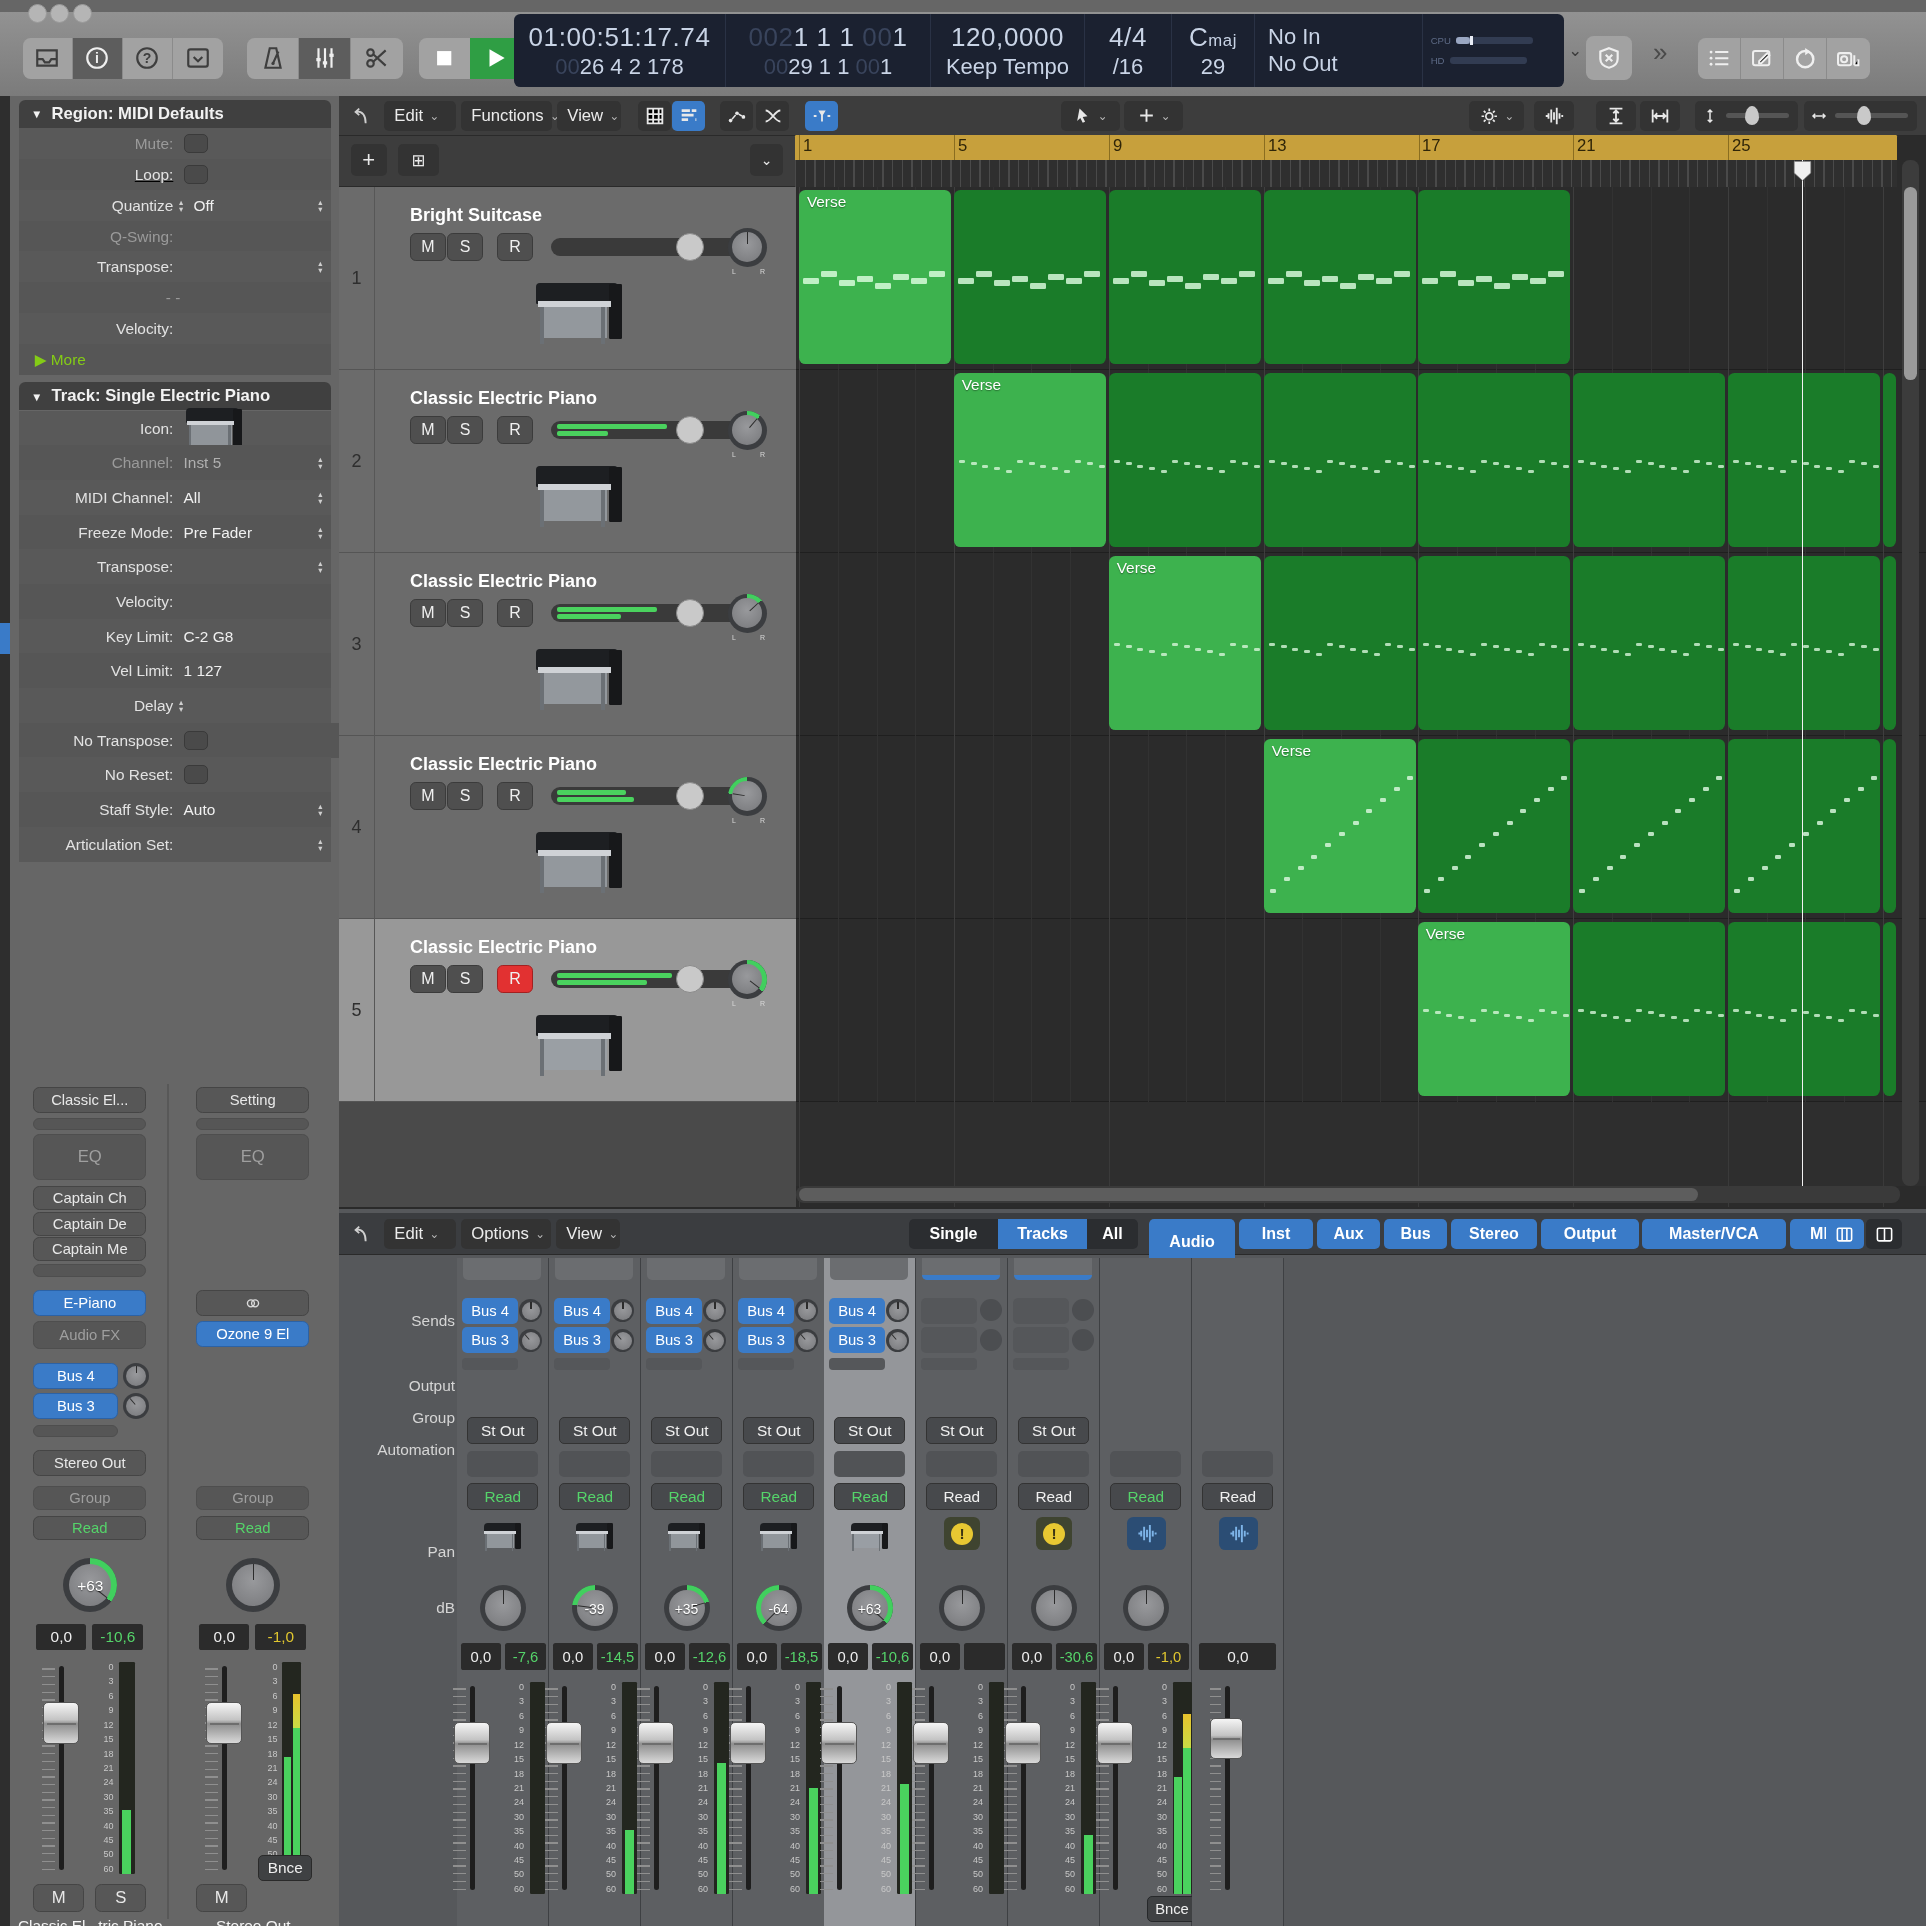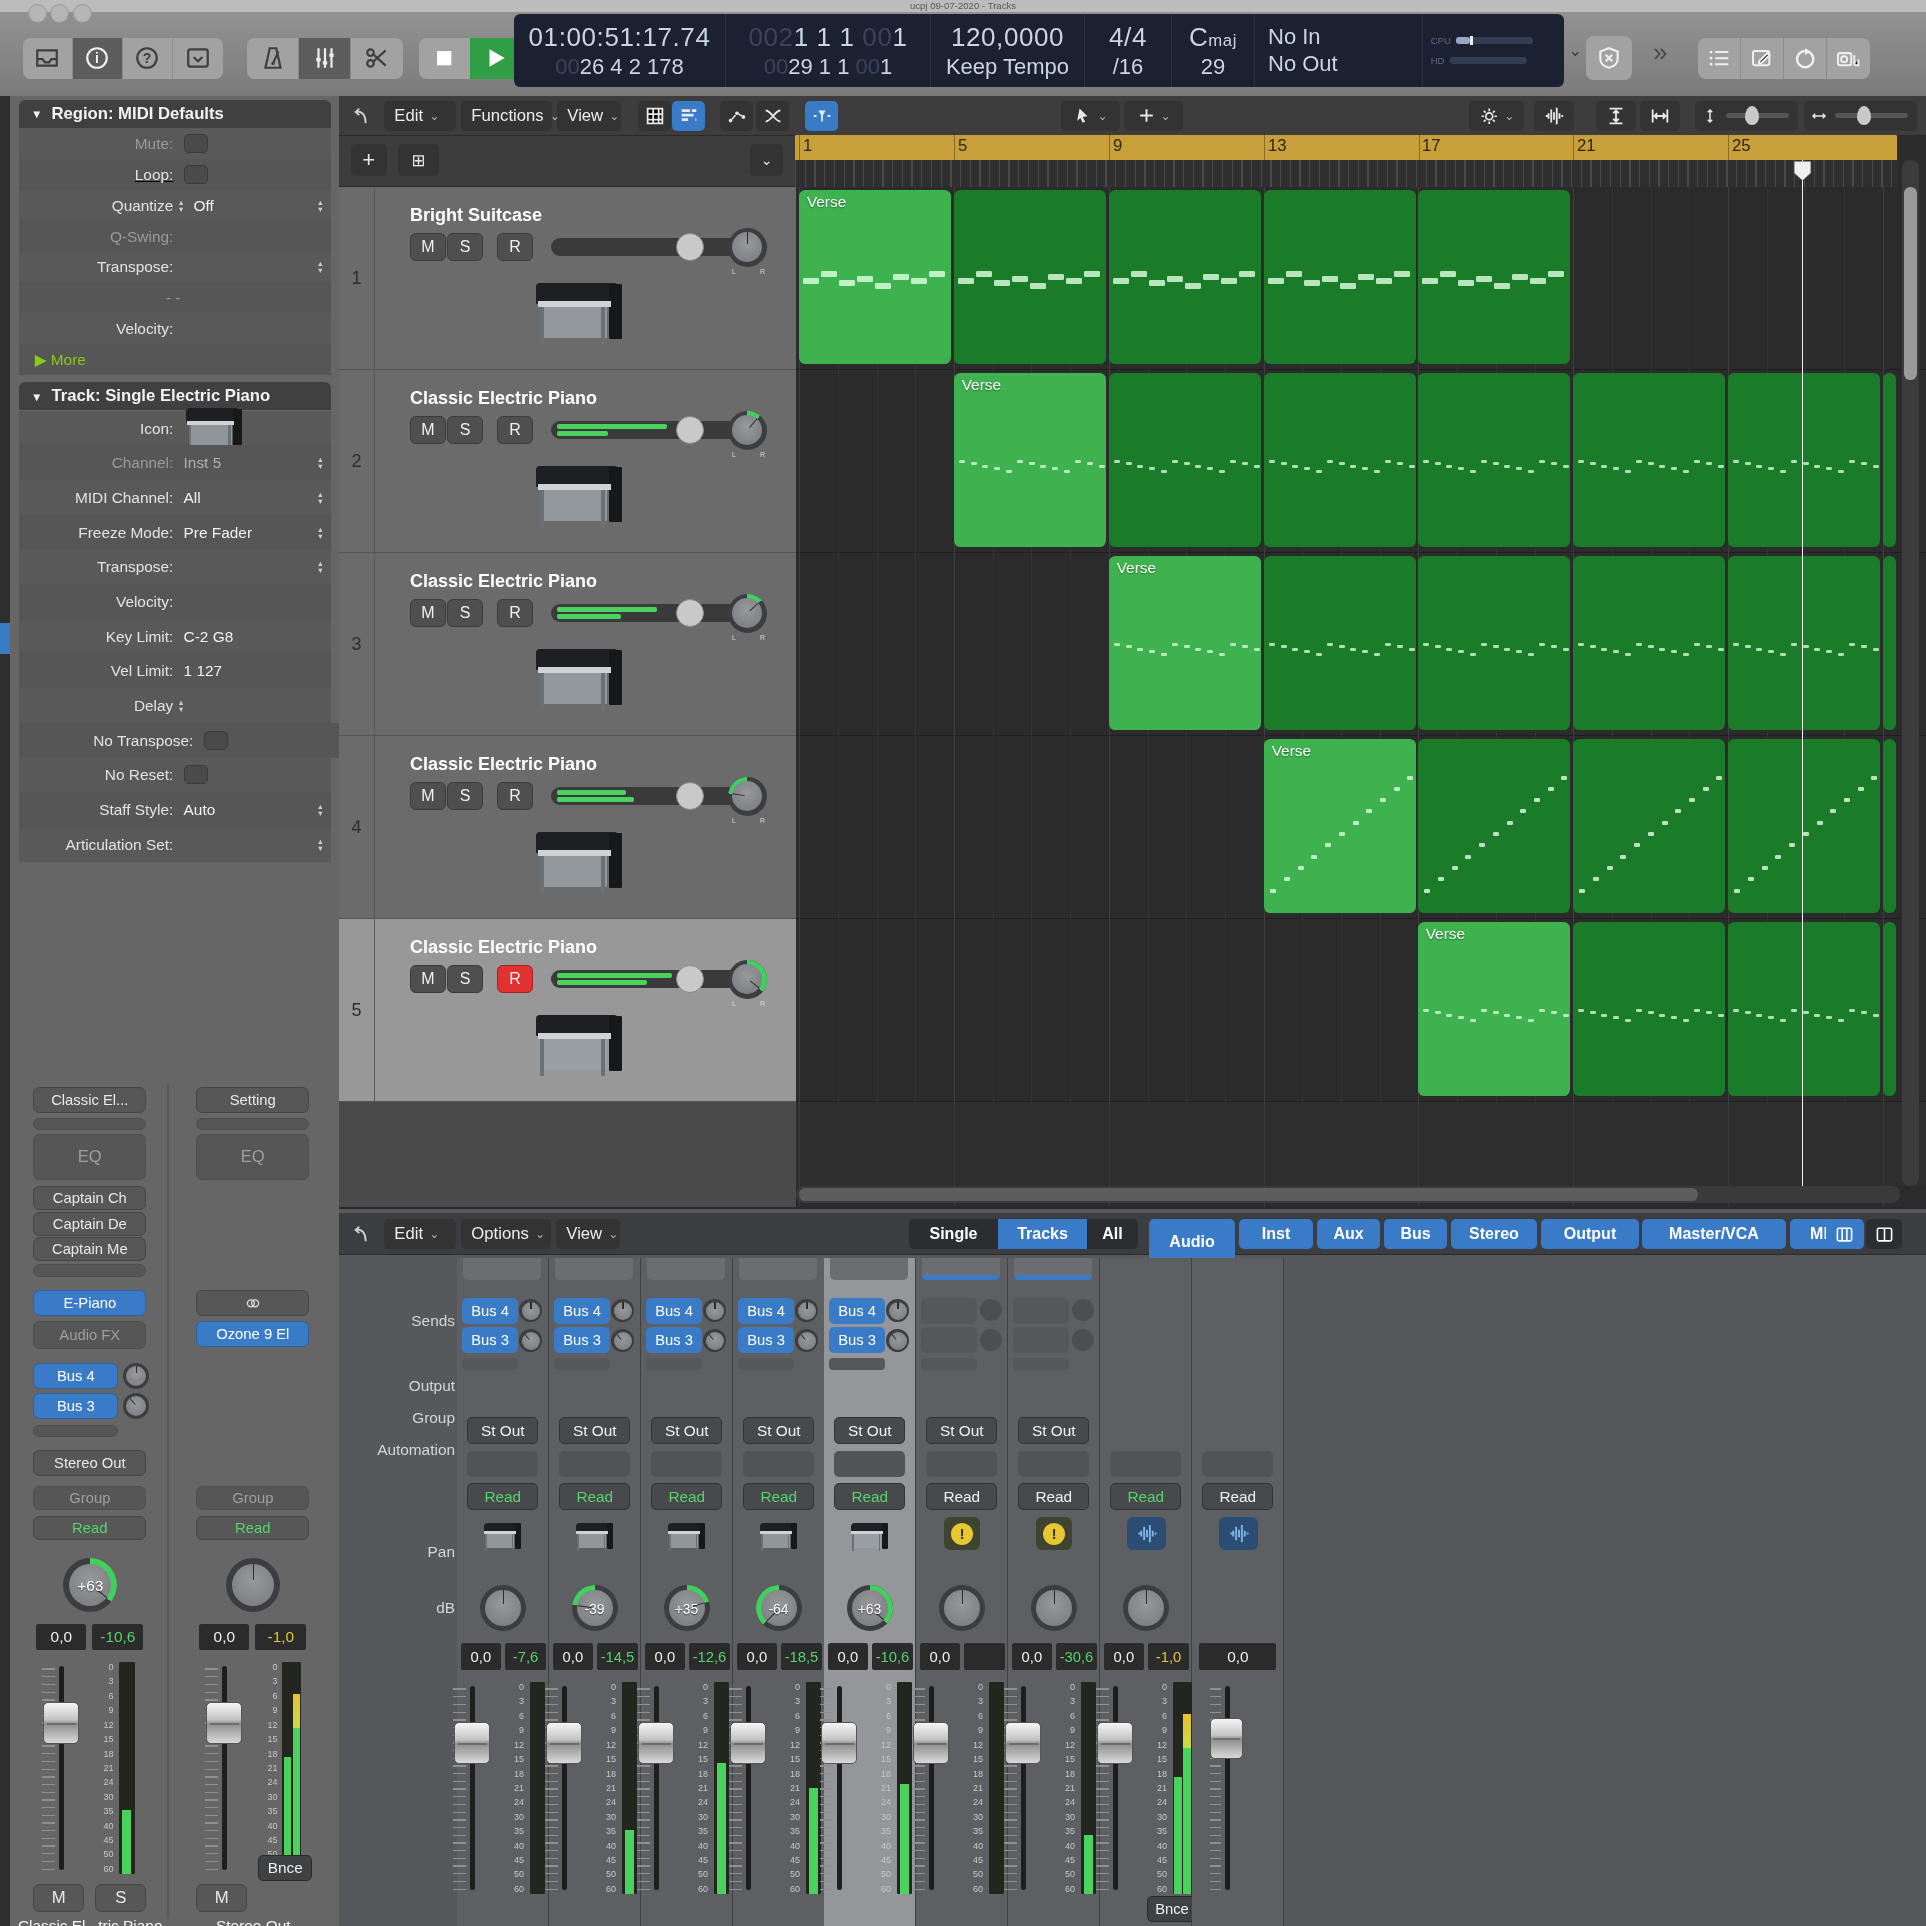--- a/index.html
+++ b/index.html
@@ -25,22 +25,20 @@
   .chev{font-size:11.6px;color:#bdbdbd;}
   .mini{font-size:9.6px;color:#c8c8c8;}
   .msr{background:#4f4f4f;border:1.3px solid #3b3b3b;border-radius:5.8px;color:#efefef;
        font-size:16px;display:flex;align-items:center;justify-content:center;}
   svg{display:block;}
 </style>
 </head>
 <body>
 
 <div id="app">
-  <div class="abs" style="left:0;top:0;width:1926px;height:11.6px;background:#bcbcbc;color:#5a5a5a;
-              font-size:9.6px;text-align:center;overflow:hidden;"><span>ucpj 09-07-2020 - Tracks</span></div>
 <div class="abs" style="left: 0px; top: 11.6px; width: 1926px; height: 85px; background: linear-gradient(rgb(146, 146, 146), rgb(123, 123, 123)); border-bottom: 1.3px solid rgb(88, 88, 88);">
       <div class="abs" style="left: 28px; top: -7.7px; width: 19px; height: 19px; background: rgb(181, 181, 181); border-radius: 50%; border: 0.6px solid rgb(154, 154, 154);"></div>
       <div class="abs" style="left: 50px; top: -7.7px; width: 19px; height: 19px; background: rgb(181, 181, 181); border-radius: 50%; border: 0.6px solid rgb(154, 154, 154);"></div>
       <div class="abs" style="left: 73px; top: -7.7px; width: 19px; height: 19px; background: rgb(181, 181, 181); border-radius: 50%; border: 0.6px solid rgb(154, 154, 154);"></div>
       <div class="abs" style="left: 22.5px; top: 26px; width: 200px; height: 41px; background: rgb(162, 162, 162); border-radius: 7.7px; display: flex; overflow: hidden;">
         <div class="abs flexc" style="position: relative; width: 50px; height: 41px; background: transparent; border-right: 0.6px solid rgb(139, 139, 139);">
           <svg viewBox="0 0 24 24" width="26" height="26">
             <path fill="none" stroke="#3e3e3e" stroke-width="2" d="M3 5h18v14H3z M3 13h5l2 3h4l2-3h5"></path>
           </svg>
         </div>
@@ -246,21 +244,21 @@
       </div>
       <div class="abs" style="left: 9px; top: 523px; width: 312px; height: 35px; background: rgb(89, 89, 89); display: flex; align-items: center;">
         <div class="insp-label" style="width: 154px;">Key Limit:</div>
         <span class="insp-val" style="margin-left: 10.3px;">C-2 G8</span>
       </div>
       <div class="abs" style="left: 9px; top: 557px; width: 312px; height: 35px; background: rgb(86, 86, 86); display: flex; align-items: center;">
         <div class="insp-label" style="width: 154px;">Vel Limit:</div>
         <span class="insp-val" style="margin-left: 10.3px;">1  127</span>
       </div>
       <div class="abs" style="left: 9px; top: 592px; width: 312px; height: 35px; background: rgb(89, 89, 89); display: flex; align-items: center;"><div class="insp-label" style="width: 154px;">Delay</div>&nbsp;&nbsp;<span class="stepper">▴<br>▾</span></div>
-      <div class="abs" style="left: 9px; top: 627px; width: 364px; height: 35px; background: rgb(86, 86, 86); display: flex; align-items: center; padding-left: 20px;">
+      <div class="abs" style="left: 9px; top: 627px; width: 364px; height: 35px; background: rgb(86, 86, 86); display: flex; align-items: center;">
         <div class="insp-label" style="width: 154px;">No Transpose:</div>
         <div class="chk" style="margin-left: 10.3px;"></div>
       </div>
       <div class="abs" style="left: 9px; top: 661px; width: 312px; height: 35px; background: rgb(89, 89, 89); display: flex; align-items: center;">
         <div class="insp-label" style="width: 154px;">No Reset:</div>
         <div class="chk" style="margin-left: 10.3px;"></div>
       </div>
       <div class="abs" style="left: 9px; top: 696px; width: 312px; height: 35px; background: rgb(86, 86, 86); display: flex; align-items: center;">
         <div class="insp-label" style="width: 154px;">Staff Style:</div>
         <span class="insp-val" style="margin-left: 10.3px;">Auto</span>

